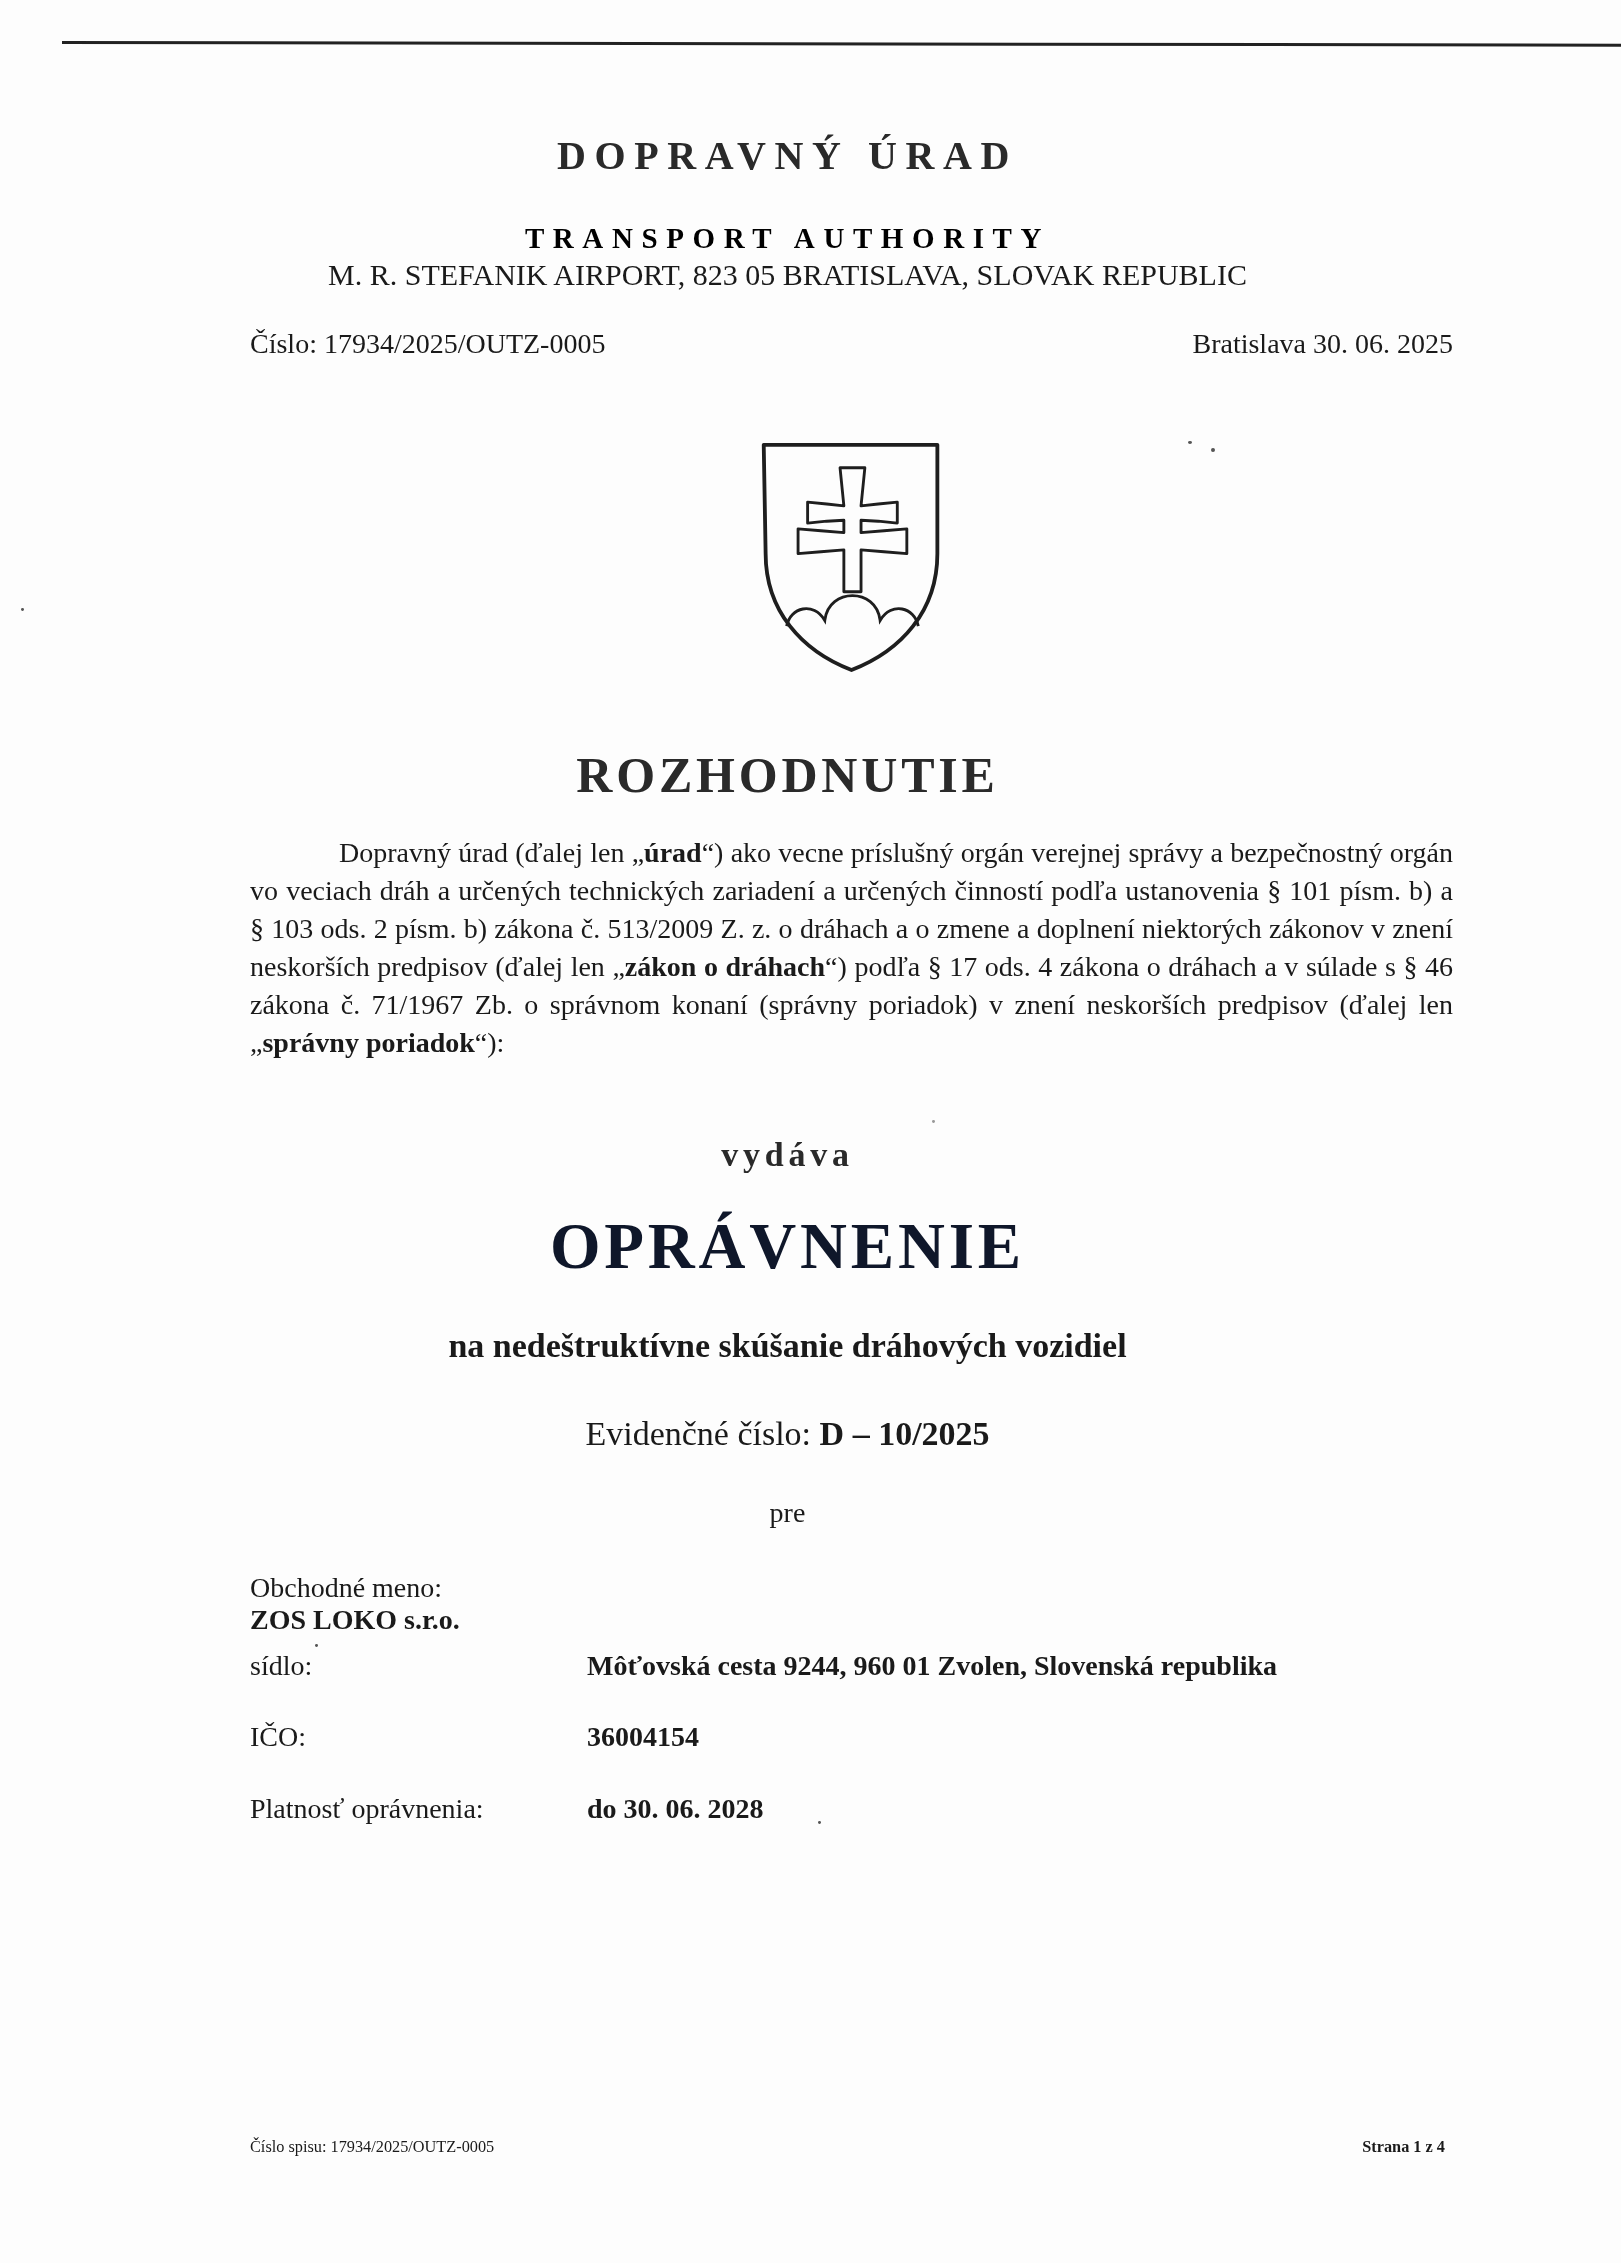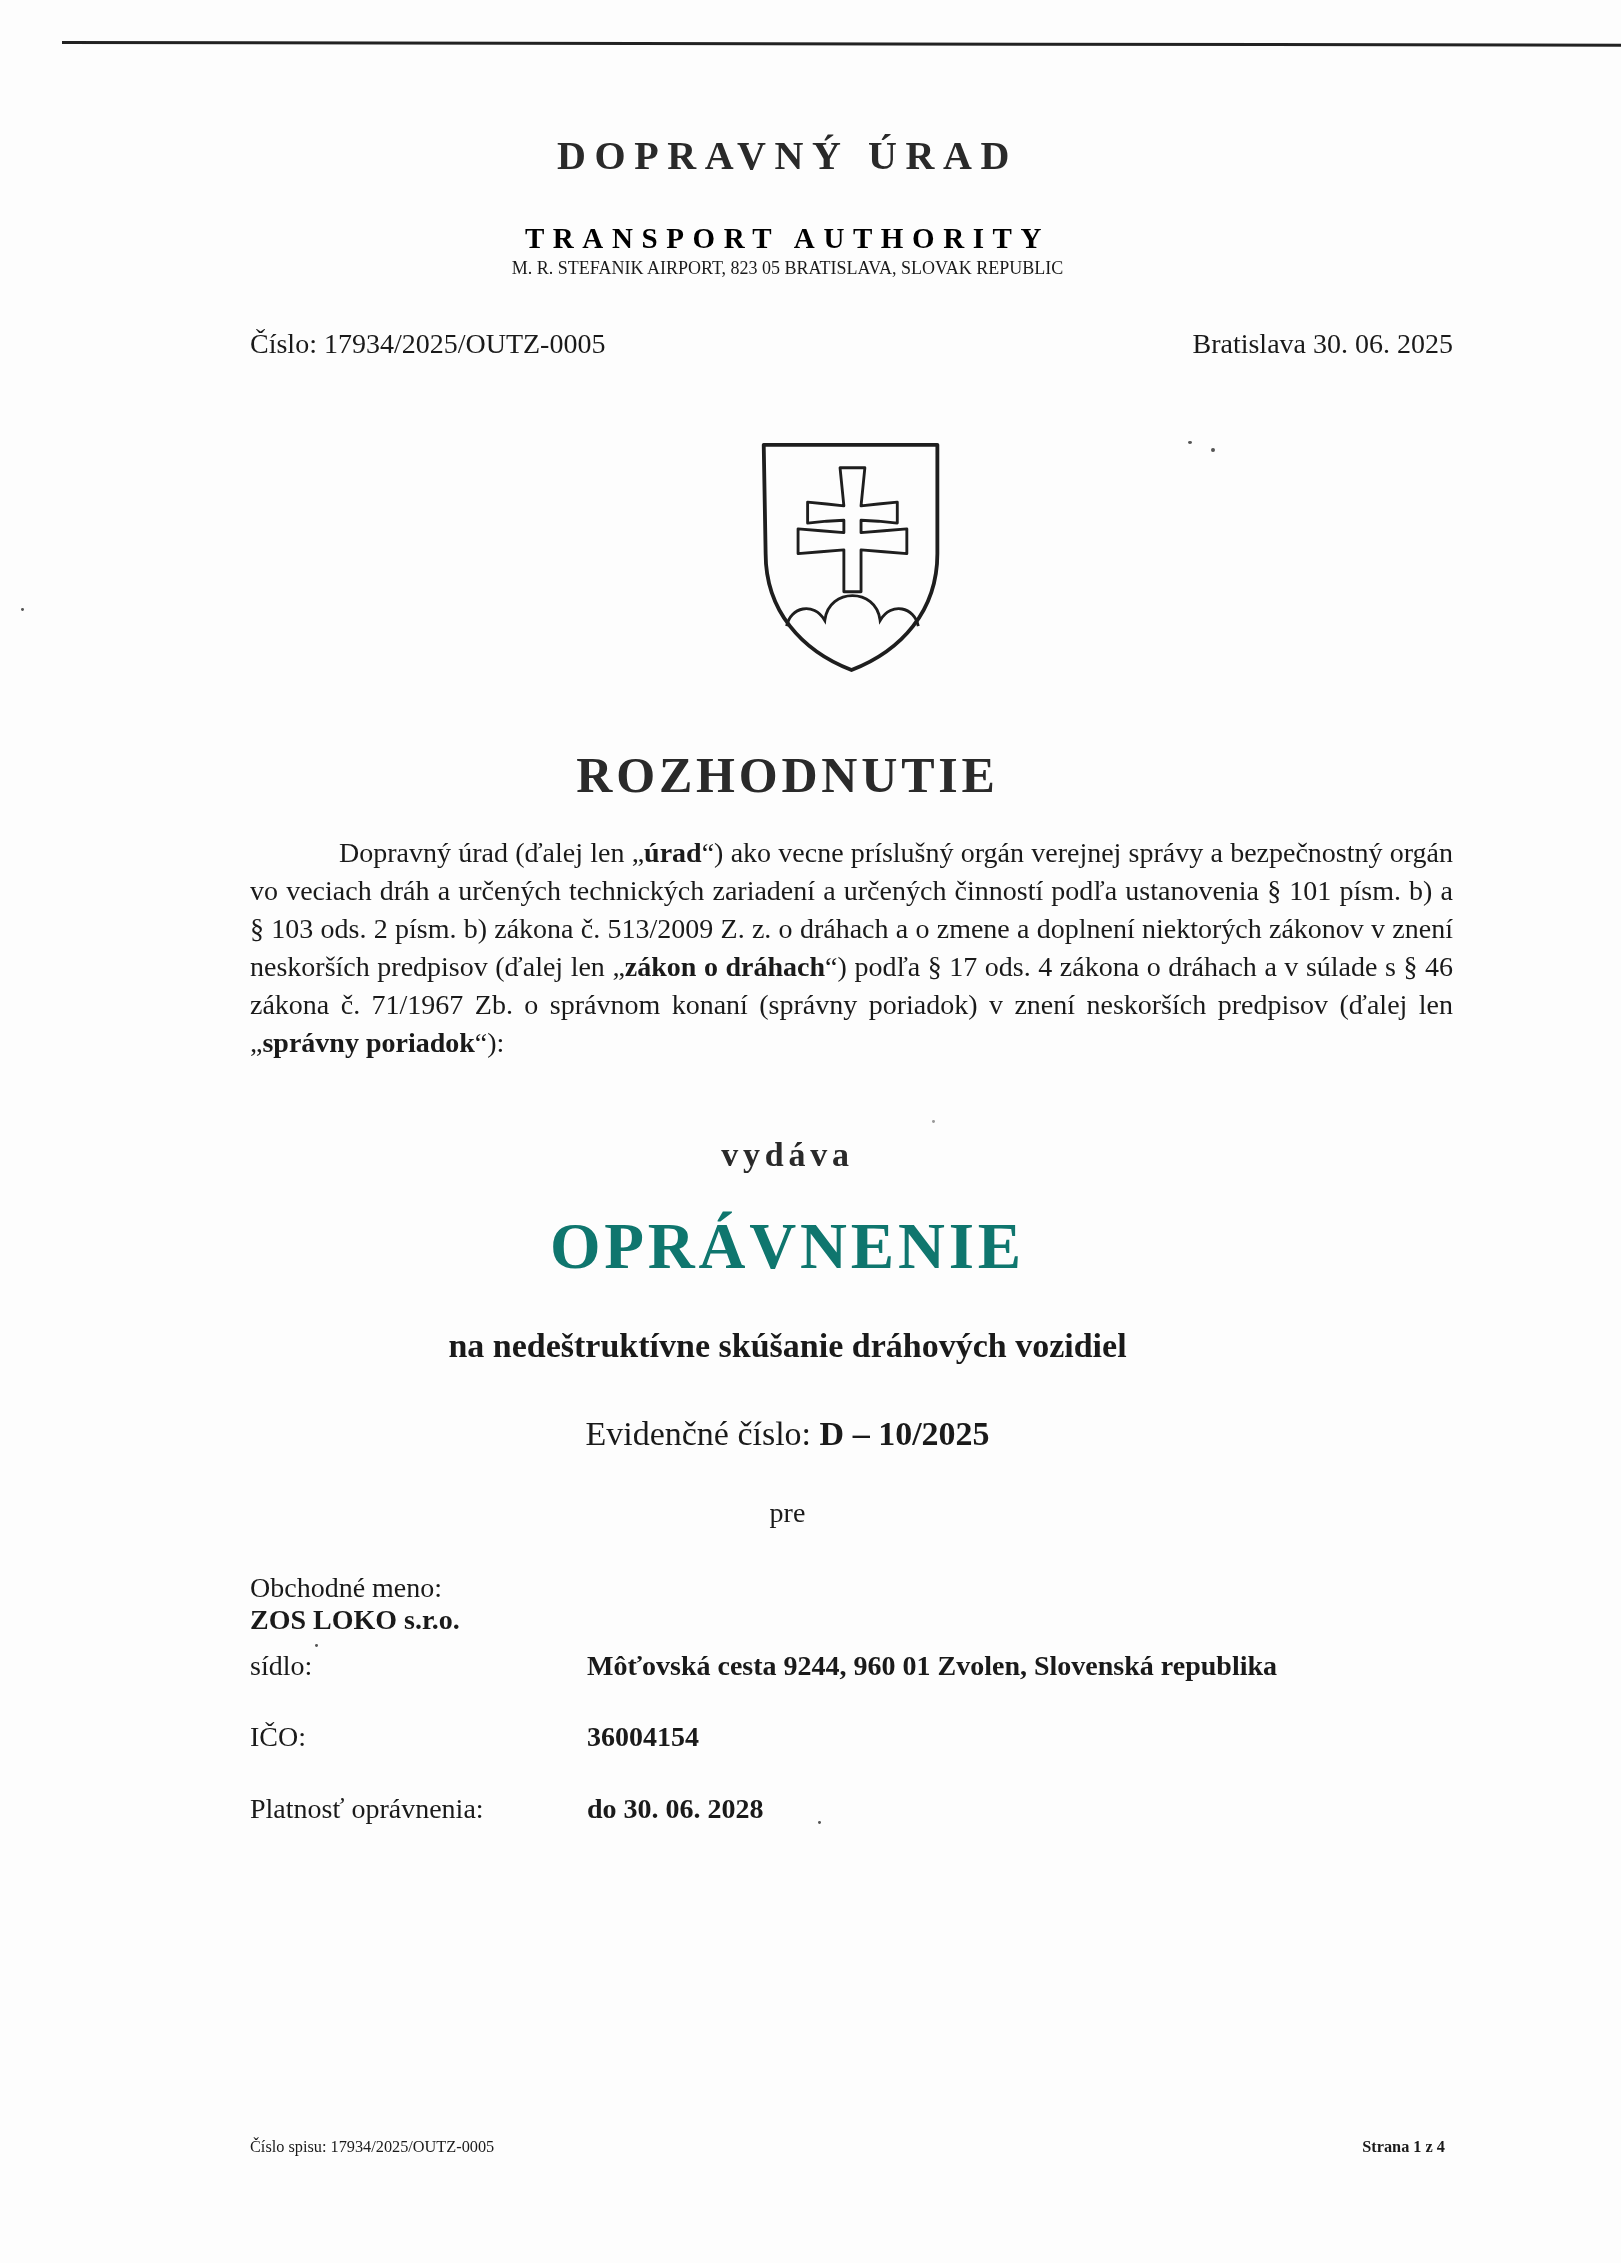--- a/index.html
+++ b/index.html
@@ -52,21 +52,21 @@
     }
     .hdr-title-en {
       top: 222px;
       font-size: 29px;
       font-weight: bold;
       letter-spacing: 8.6px;
       color: #000000;
     }
     .hdr-addr-en {
       top: 258px;
-      font-size: 18px;
+      font-size: 30px;
     }
     .ref-row {
       position: absolute;
       top: 328px;
       left: 250px;
       width: 1203px;
       font-size: 28px;
       display: flex;
       justify-content: space-between;
     }
@@ -100,21 +100,21 @@
       font-size: 34px;
       font-weight: bold;
       letter-spacing: 4.8px;
       color: #2a2a2a;
     }
     .permit {
       top: 1209px;
       font-size: 65px;
       font-weight: bold;
       letter-spacing: 3.8px;
-      color: #0f766e;
+      color: #0f172a;
     }
     .permit-sub {
       top: 1327px;
       font-size: 34px;
       font-weight: bold;
     }
     .evid {
       top: 1415px;
       font-size: 34px;
     }

